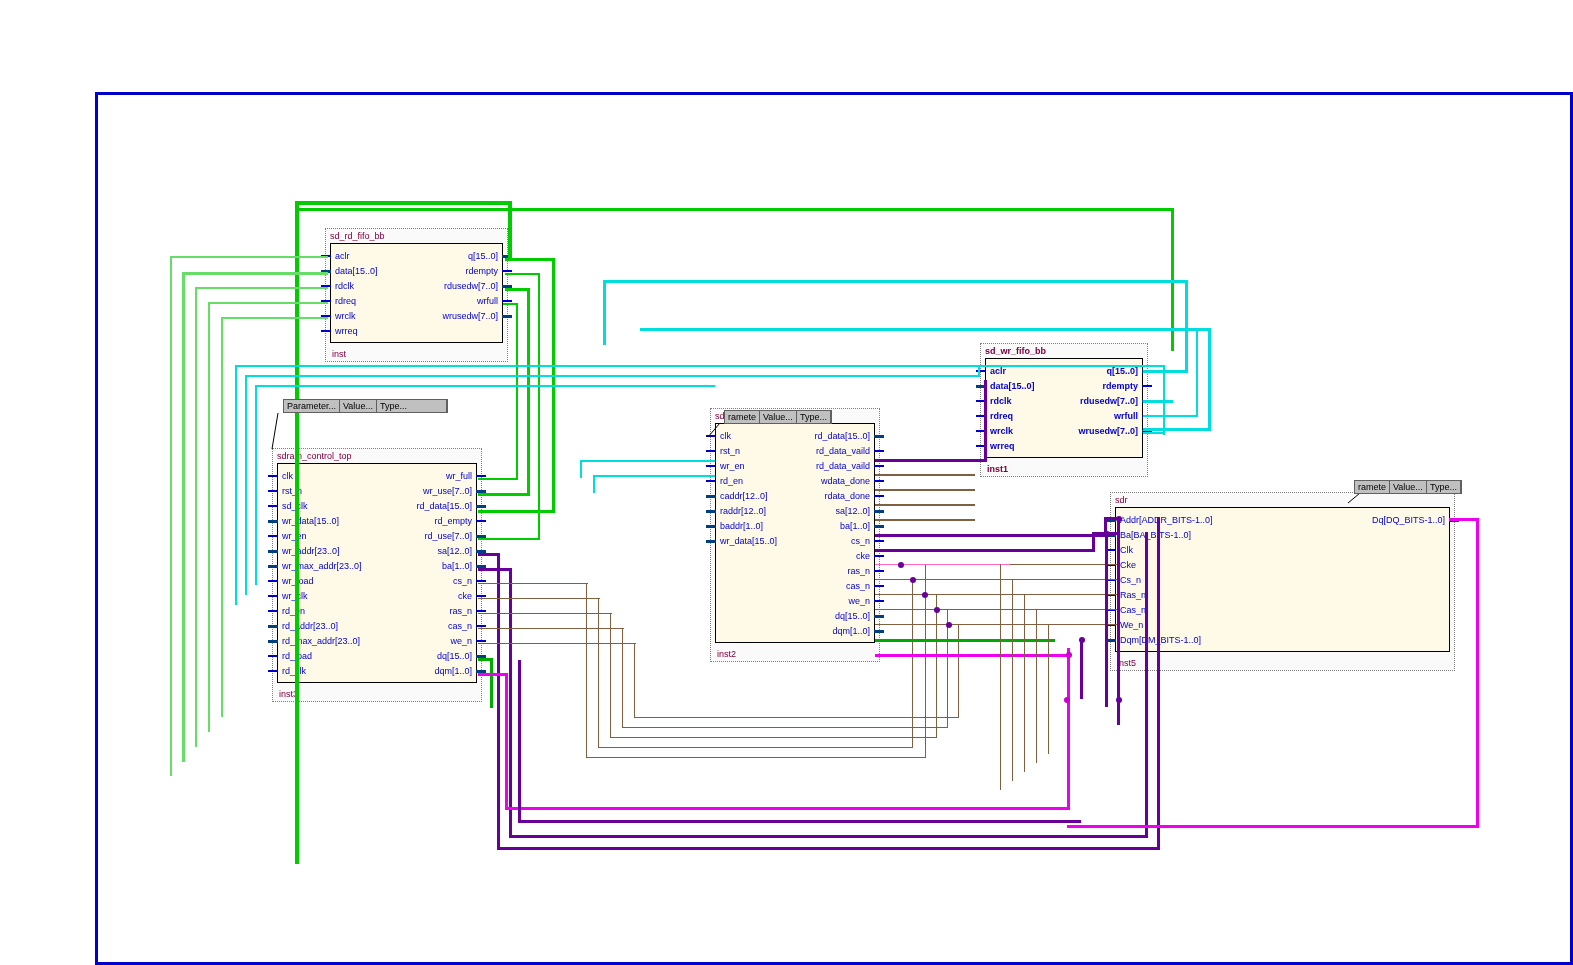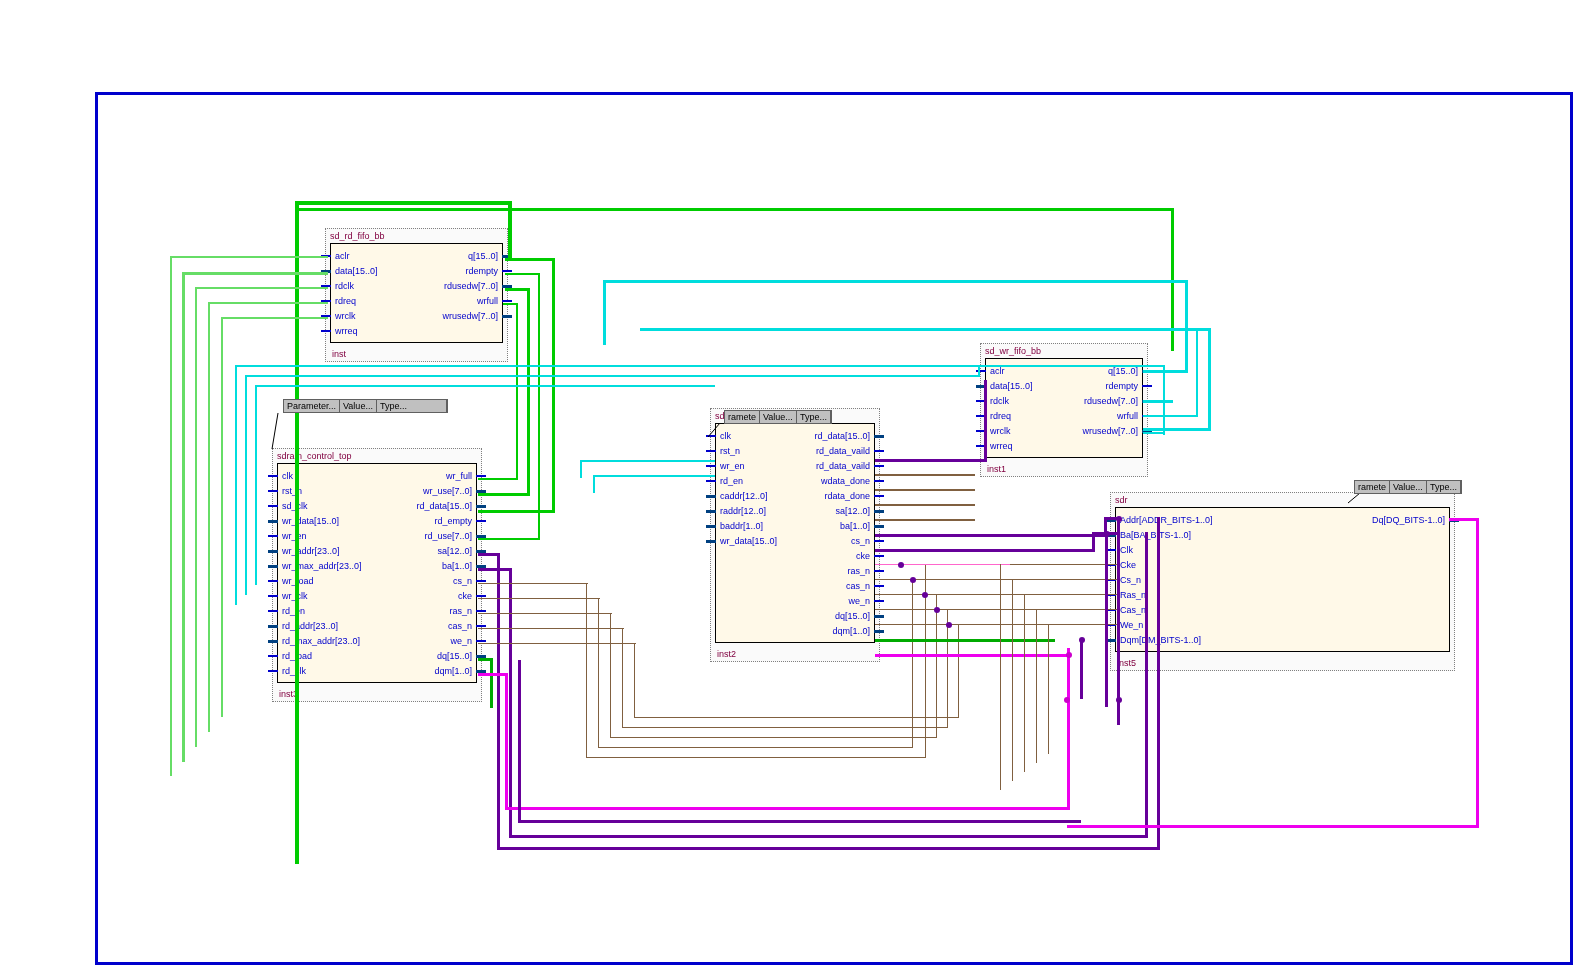--- a/index.html
+++ b/index.html
@@ -282,21 +282,21 @@
         <span class="port-right">wrusedw[7..0]<span class="pin pin-r pin-bus"></span></span>
       </div>
     <div class="port-row">
         <span class="port-left">wrreq<span class="pin pin-l"></span></span>
         <span></span>
       </div>
   </div>
   <div class="inst-label">inst</div>
 </div>
 
-<div class="block" style="left:980px; top:343px; width:168px;">
+<div class="block" style="left:980px; top:343px; width:168px;font-weight:bold;">
   <div class="block-title">sd_wr_fifo_bb</div>
   <div class="block-body">
     <div class="port-row">
         <span class="port-left">aclr<span class="pin pin-l"></span></span>
         <span class="port-right">q[15..0]<span class="pin pin-r pin-bus"></span></span>
       </div>
     <div class="port-row">
         <span class="port-left">data[15..0]<span class="pin pin-l pin-bus"></span></span>
         <span class="port-right">rdempty<span class="pin pin-r"></span></span>
       </div>

